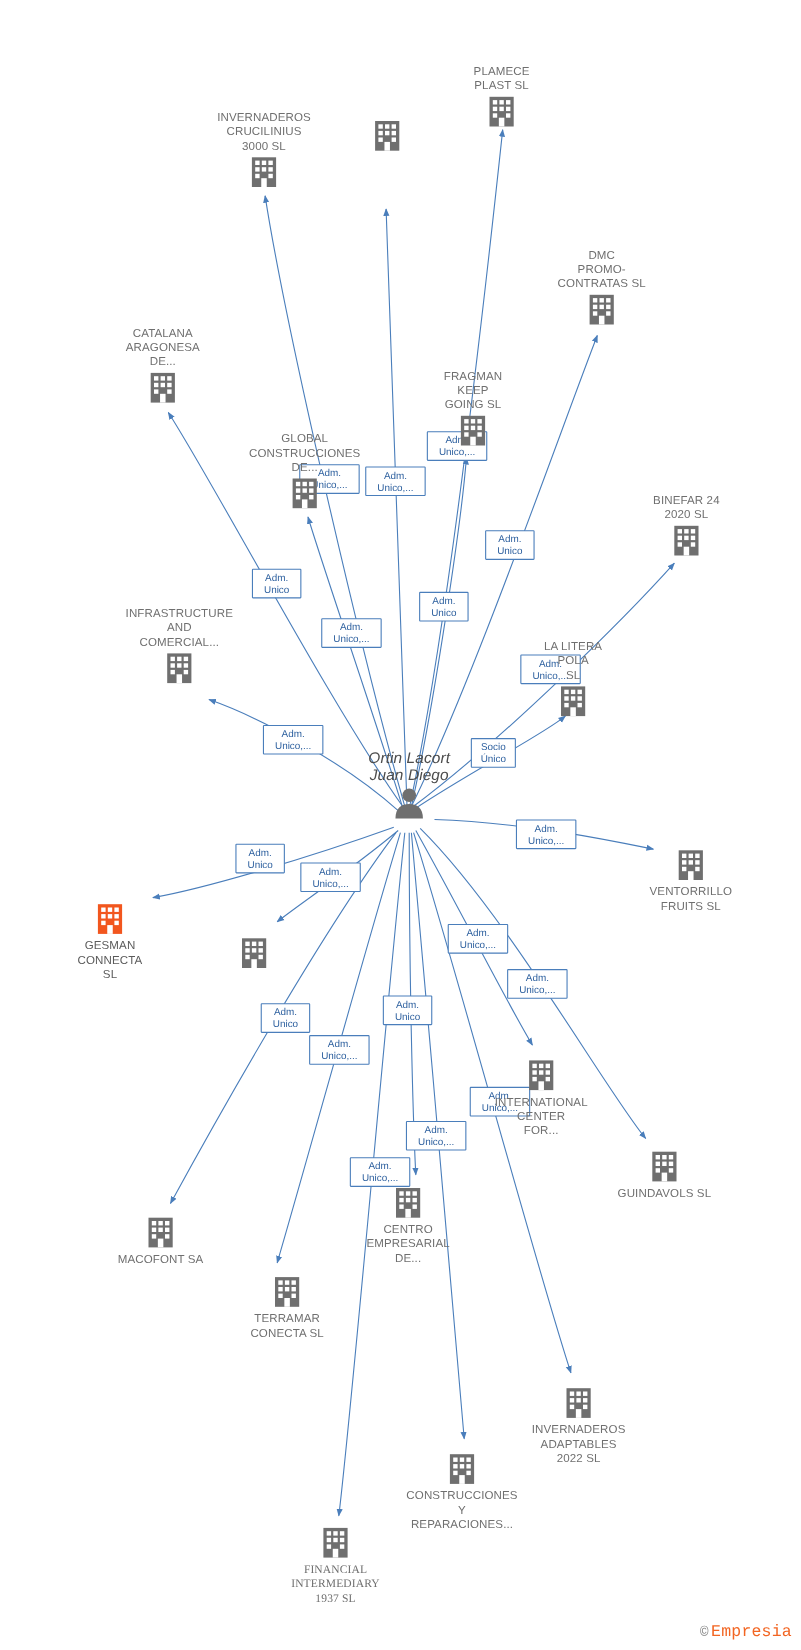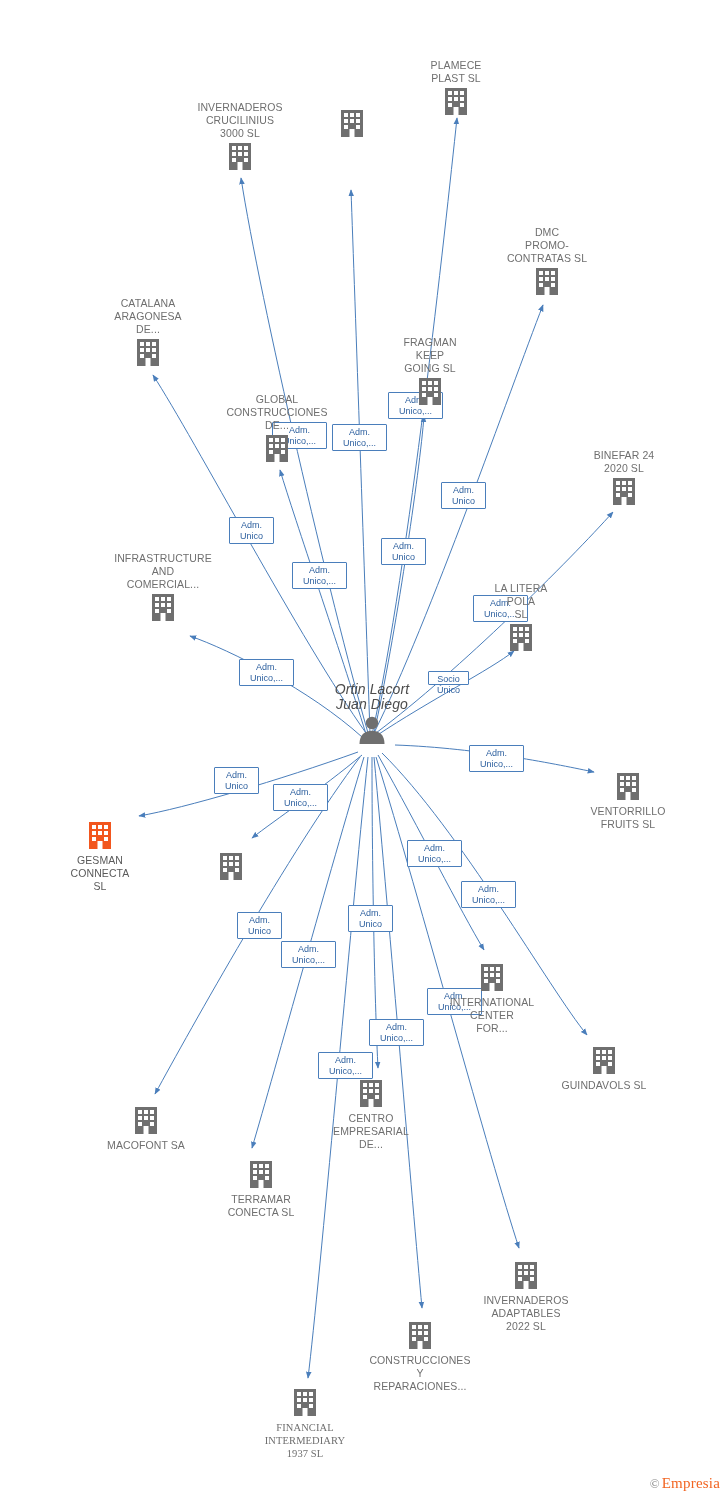--- a/index.html
+++ b/index.html
@@ -69,21 +69,21 @@
     border-radius: 1px;
     white-space: pre-line;
     box-sizing: border-box;
   }
   .watermark {
     position: absolute;
     right: 8px;
     bottom: 8px;
     font-size: 15px;
     color: #f26522;
-    font-family: Liberation Serif, serif;
+    font-family: Liberation Mono, monospace;
     letter-spacing: 0.2px;
   }
   .watermark .c {
     color: #888;
     font-size: 13px;
     margin-right: 2px;
   }
 </style>
 </head>
 <body>
@@ -133,21 +133,21 @@
       <div class="reltag" style="left: 229px; top: 517px; width: 45px; height: 27px;">Adm.
 Unico</div>
       <div class="reltag" style="left: 381px; top: 538px; width: 45px; height: 27px;">Adm.
 Unico</div>
       <div class="reltag" style="left: 292px; top: 562px; width: 55px; height: 27px;">Adm.
 Unico,...</div>
       <div class="reltag" style="left: 473px; top: 595px; width: 55px; height: 27px;">Adm.
 Unico,...</div>
       <div class="reltag" style="left: 239px; top: 659px; width: 55px; height: 27px;">Adm.
 Unico,...</div>
-      <div class="reltag" style="left: 428px; top: 671px; width: 41px; height: 14px;">Socio
+      <div class="reltag" style="left: 428px; top: 671px; width: 41px; height: 27px;">Socio
 Único</div>
       <div class="reltag" style="left: 469px; top: 745px; width: 55px; height: 27px;">Adm.
 Unico,...</div>
       <div class="reltag" style="left: 214px; top: 767px; width: 45px; height: 27px;">Adm.
 Unico</div>
       <div class="reltag" style="left: 273px; top: 784px; width: 55px; height: 27px;">Adm.
 Unico,...</div>
       <div class="reltag" style="left: 407px; top: 840px; width: 55px; height: 27px;">Adm.
 Unico,...</div>
       <div class="reltag" style="left: 461px; top: 881px; width: 55px; height: 27px;">Adm.

